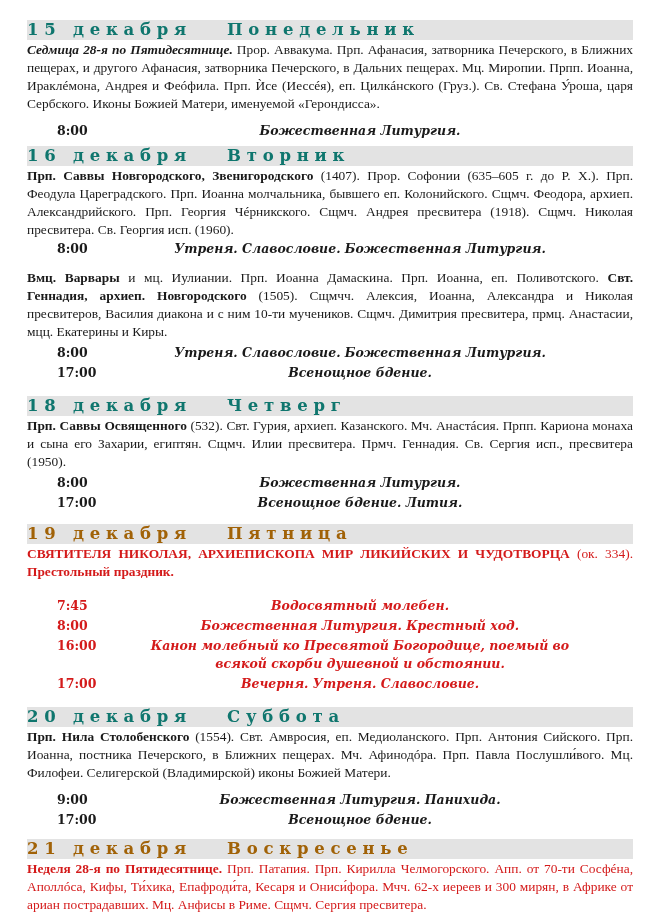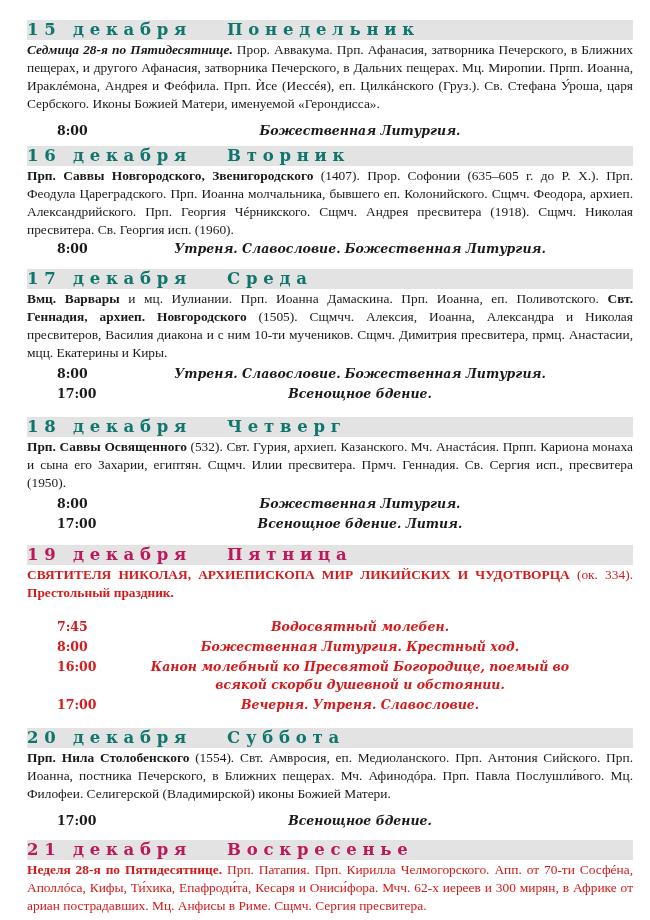--- a/index.html
+++ b/index.html
@@ -14,21 +14,21 @@
     font-family: "DejaVu Serif", serif;
     font-weight: bold;
     font-size: 16.5px;
     white-space: pre;
     letter-spacing: 0;
     color: #0f766e;
     padding-left: 0;
   }
   .hdr .dt { display: inline-block; width: 200px; }
   .hdr span { letter-spacing: 0; }
-  .red .hdr { color: #be185d; }
+  .red .hdr { color: #a16207; }
   .desc {
     font-family: "Liberation Serif", serif;
     font-size: 13.4px;
     line-height: 18px;
     text-align: justify;
     margin: 1px 0 0 0;
   }
   .desc b { font-weight: bold; }
   .desc .it { font-weight: bold; font-style: italic; }
   .red .desc { color: #d41a1a; }
@@ -59,21 +59,20 @@
     <p class="desc"><b>Прп. Саввы Новгородского, Звенигородского</b><span> (1407). Прор. Софонии (635–605 г. до Р. Х.). Прп. Феодула Цареградского. Прп. Иоанна молчальника, бывшего еп. Колонийского. Сщмч. Феодора, архиеп. Александрийского. Прп. Георгия Чéрникского. Сщмч. Андрея пресвитера (1918). Сщмч. Николая пресвитера. Св. Георгия исп. (1960).</span></p>
     <div class="svc" style="margin-top:1px">
       <div class="row">
           <span class="time">8:00</span>
           <span class="name">Утреня. Славословие. Божественная Литургия.</span>
         </div>
     </div>
   </section>
 
   <section class="day" style="margin-top:11px">
-    <div class="hdr"><span class="dt">1 7   д е к а б р я</span><span>С р е д а</span></div>
     <p class="desc"><b>Вмц. Варвары</b><span> и мц. Иулиании. Прп. Иоанна Дамаскина. Прп. Иоанна, еп. Поливотского. </span><b>Свт. Геннадия, архиеп. Новгородского</b><span> (1505). Сщмчч. Алексия, Иоанна, Александра и Николая пресвитеров, Василия диакона и с ним 10-ти мучеников. Сщмч. Димитрия пресвитера, прмц. Анастасии, мцц. Екатерины и Киры.</span></p>
     <div class="svc" style="margin-top:3px">
       <div class="row">
           <span class="time">8:00</span>
           <span class="name">Утреня. Славословие. Божественная Литургия.</span>
         </div>
       <div class="row" style="margin-top:2px">
           <span class="time">17:00</span>
           <span class="name">Всенощное бдение.</span>
         </div>
@@ -115,20 +114,24 @@
           <span class="time">17:00</span>
           <span class="name">Вечерня. Утреня. Славословие.</span>
         </div>
     </div>
   </section>
 
   <section class="day" style="margin-top:14px">
     <div class="hdr"><span class="dt">2 0   д е к а б р я</span><span>С у б б о т а</span></div>
     <p class="desc"><b>Прп. Нила Столобенского</b><span> (1554). Свт. Амвросия, еп. Медиоланского. Прп. Антония Сийского. Прп. Иоанна, постника Печерского, в Ближних пещерах. Мч. Афинодóра. Прп. Павла Послушли́вого. Мц. Филофеи. Селигерской (Владимирской) иконы Божией Матери.</span></p>
     <div class="svc" style="margin-top:9px">
+      <div class="row">
+          <span class="time">9:00</span>
+          <span class="name">Божественная Литургия. Панихида.</span>
+        </div>
       <div class="row" style="margin-top:2px">
           <span class="time">17:00</span>
           <span class="name">Всенощное бдение.</span>
         </div>
     </div>
   </section>
 
   <section class="day red" style="margin-top:10px">
     <div class="hdr"><span class="dt">2 1   д е к а б р я</span><span>В о с к р е с е н ь е</span></div>
     <p class="desc"><b>Неделя 28-я по Пятидесятнице.</b><span> Прп. Патапия. Прп. Кирилла Челмогорского. Апп. от 70-ти Сосфéна, Аполлóса, Кифы, Ти́хика, Епафроди́та, Кесаря и Ониси́фора. Мчч. 62-х иереев и 300 мирян, в Африке от ариан пострадавших. Мц. Анфисы в Риме. Сщмч. Сергия пресвитера.</span></p>

